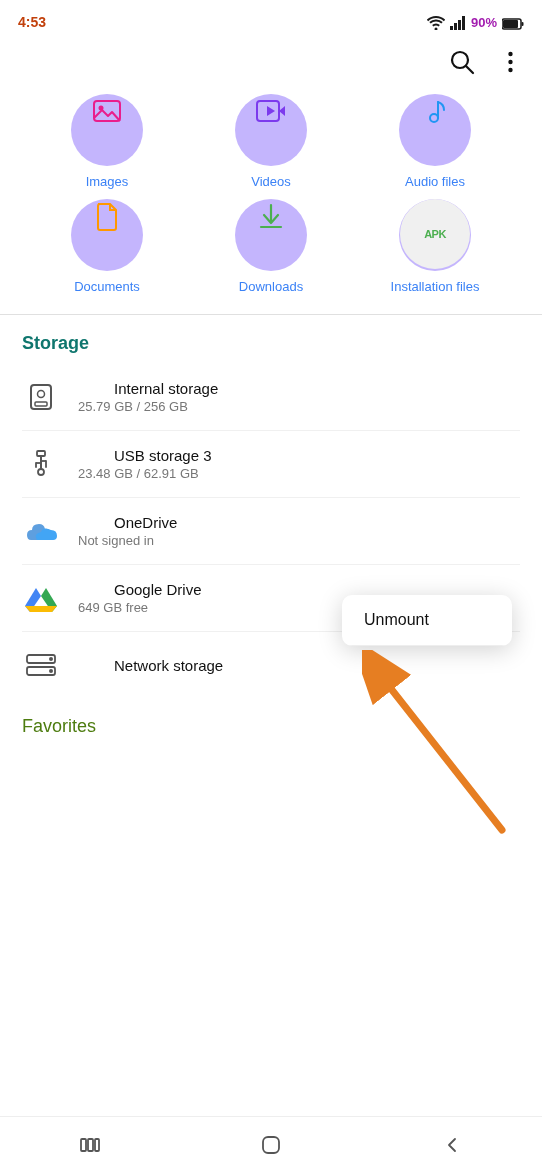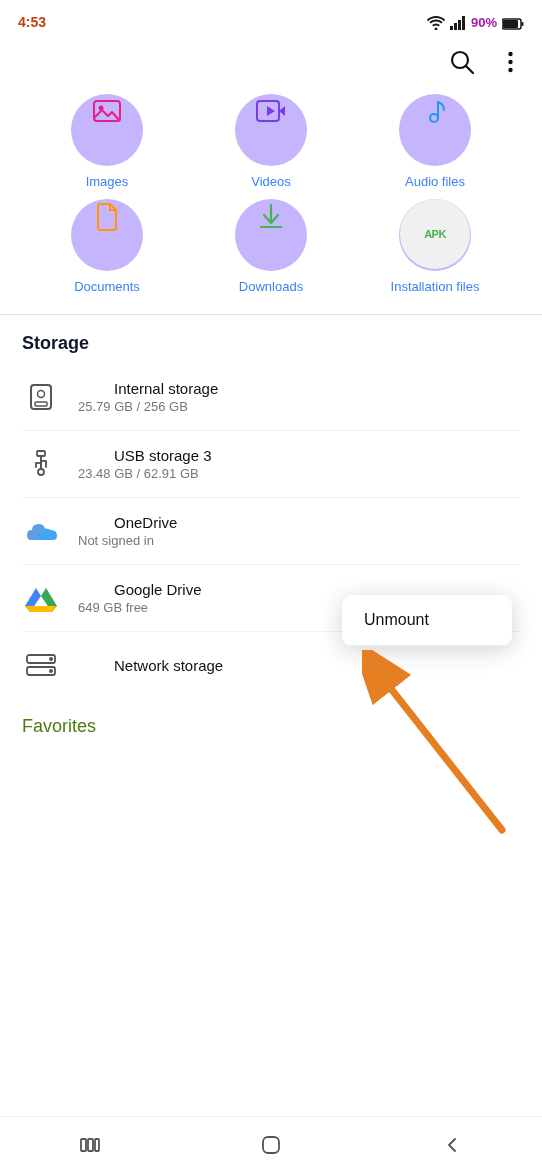--- a/index.html
+++ b/index.html
@@ -83,21 +83,21 @@
       height: 1px;
       background: #e0e0e0;
       margin: 0 0;
     }
 
     
     .section-header {
       padding: 18px 22px 10px 22px;
       font-size: 18px;
       font-weight: 700;
-      color: #0f172a;
+      color: #0f766e;
     }
 
     
     .storage-list {
       padding: 0 22px;
     }
     .storage-item {
       display: flex;
       align-items: center;
       padding: 14px 0;

